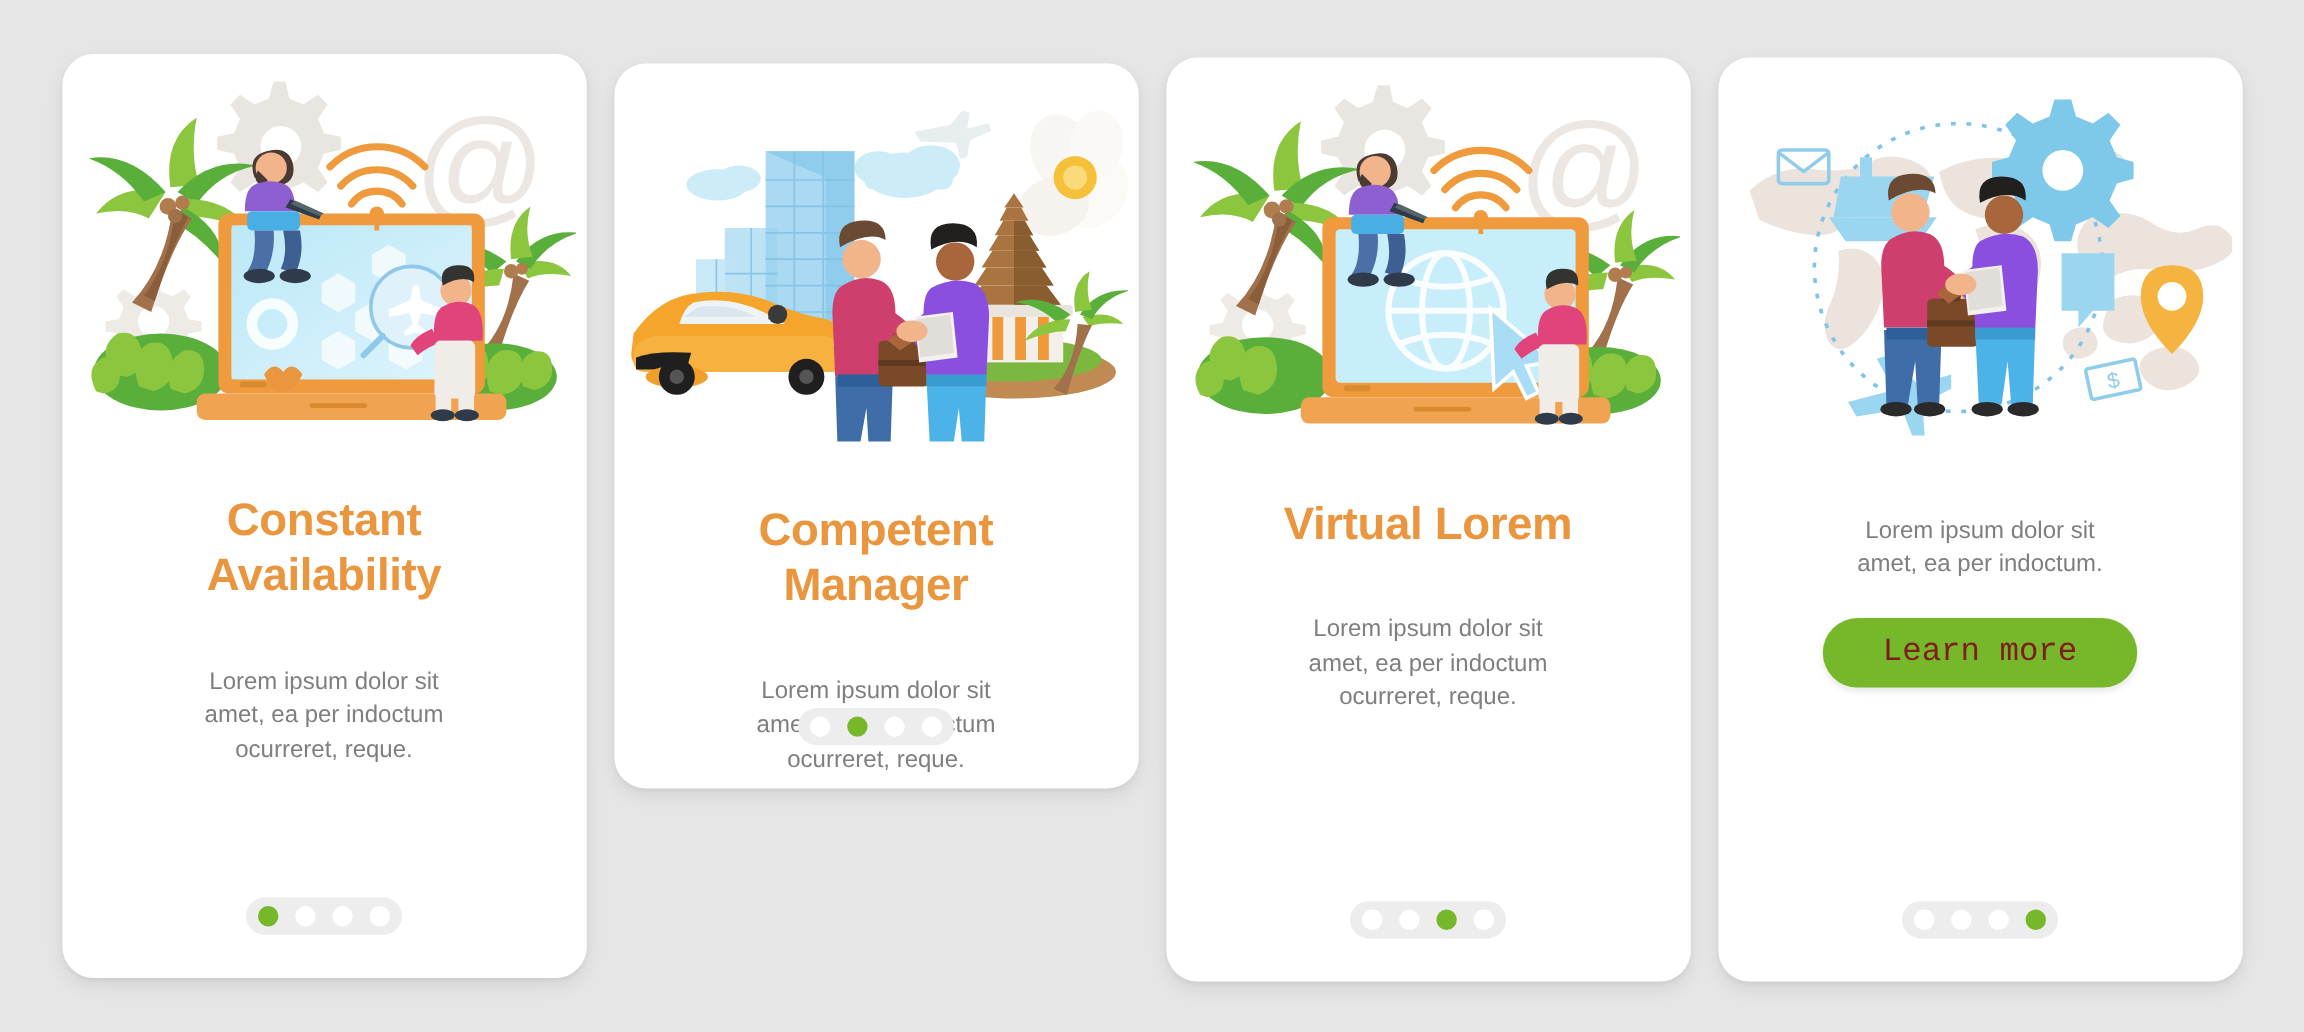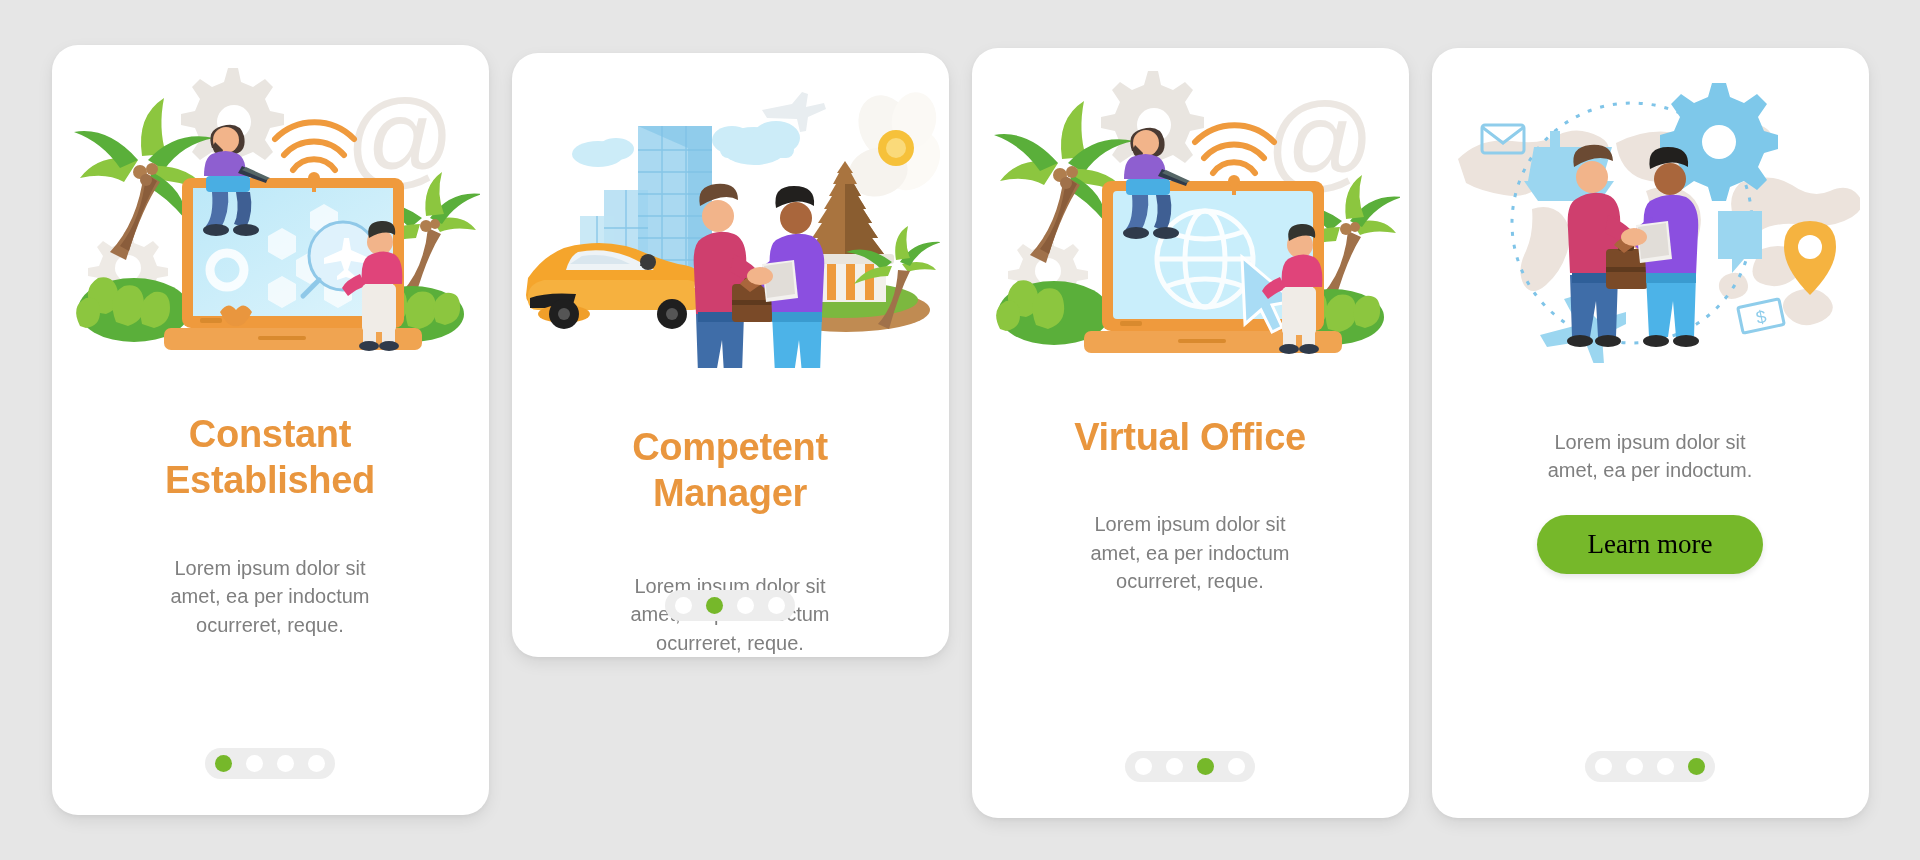--- a/index.html
+++ b/index.html
@@ -23,21 +23,21 @@
     width: 437px;
     background: #ffffff;
     border-radius: 26px;
     box-shadow: 0 6px 16px rgba(0,0,0,0.08), 0 2px 4px rgba(0,0,0,0.04);
     display: flex;
     flex-direction: column;
     align-items: center;
     overflow: hidden;
   }
   .card.c1 { height: 770px; margin-top: 0px; }
-  .card.c2 { height: 604px; margin-top: 8px; justify-content: space-between; }
+  .card.c2 { height: 604px; margin-top: 8px; }
   .card.c3 { height: 770px; margin-top: 3px; }
   .card.c4 { height: 770px; margin-top: 3px; }
 
   .illustration {
     width: 100%;
     height: 330px;
     display: flex;
     align-items: center;
     justify-content: center;
     flex: 0 0 auto;
@@ -68,27 +68,27 @@
     white-space: pre-line;
   }
   .c1 .card-body { margin-top: 50px; }
   .c2 .card-body { margin-top: 50px; }
   .c3 .card-body { margin-top: 50px; }
   .c4 .card-body { margin-top: 50px; }
 
   .learn-more {
     margin-top: 30px;
     background: #76b82a;
-    color: #000000;
+    color: #7f1d1d;
     font-size: 27px;
     border: none;
     border-radius: 30px;
     padding: 14px 50px;
     cursor: pointer;
-    font-family: Liberation Serif, serif;
+    font-family: Liberation Mono, monospace;
     box-shadow: 0 3px 6px rgba(0,0,0,0.10);
   }
 
   .pager {
     position: absolute;
     bottom: 36px;
     left: 50%;
     transform: translateX(-50%);
     background: #ededed;
     border-radius: 16px;
@@ -228,21 +228,21 @@
           <path d="M300 214 q-14 6 -18 14 l6 8 q10 -8 18 -10z" fill="#e0447a"></path>
           <rect x="302" y="224" width="34" height="48" rx="5" fill="#f0ece7"></rect>
           <rect x="303" y="262" width="13" height="22" fill="#f0ece7"></rect>
           <rect x="322" y="262" width="13" height="22" fill="#f0ece7"></rect>
           <ellipse cx="309" cy="286" rx="10" ry="5" fill="#2f3a4a"></ellipse>
           <ellipse cx="329" cy="286" rx="10" ry="5" fill="#2f3a4a"></ellipse>
         </g>
       </svg>
     </div>
     <div class="card-title">Constant
-Established</div>
+Availability</div>
     <div class="card-body">Lorem ipsum dolor sit
 amet, ea per indoctum
 ocurreret, reque.</div>
     <div class="pager">
       <span class="dot active"></span>
       <span class="dot"></span>
       <span class="dot"></span>
       <span class="dot"></span>
     </div>
   </div>
@@ -489,21 +489,21 @@
           <path d="M308 196 q14 -8 26 -2 q10 6 8 30 l-40 0 q-2 -22 6 -28z" fill="#e0447a"></path>
           <path d="M300 214 q-14 6 -18 14 l6 8 q10 -8 18 -10z" fill="#e0447a"></path>
           <rect x="302" y="224" width="34" height="48" rx="5" fill="#f0ece7"></rect>
           <rect x="303" y="262" width="13" height="22" fill="#f0ece7"></rect>
           <rect x="322" y="262" width="13" height="22" fill="#f0ece7"></rect>
           <ellipse cx="309" cy="286" rx="10" ry="5" fill="#2f3a4a"></ellipse>
           <ellipse cx="329" cy="286" rx="10" ry="5" fill="#2f3a4a"></ellipse>
         </g>
       </svg>
     </div>
-    <div class="card-title">Virtual Office</div>
+    <div class="card-title">Virtual Lorem</div>
     <div class="card-body">Lorem ipsum dolor sit
 amet, ea per indoctum
 ocurreret, reque.</div>
     <div class="pager">
       <span class="dot"></span>
       <span class="dot"></span>
       <span class="dot active"></span>
       <span class="dot"></span>
     </div>
   </div>

